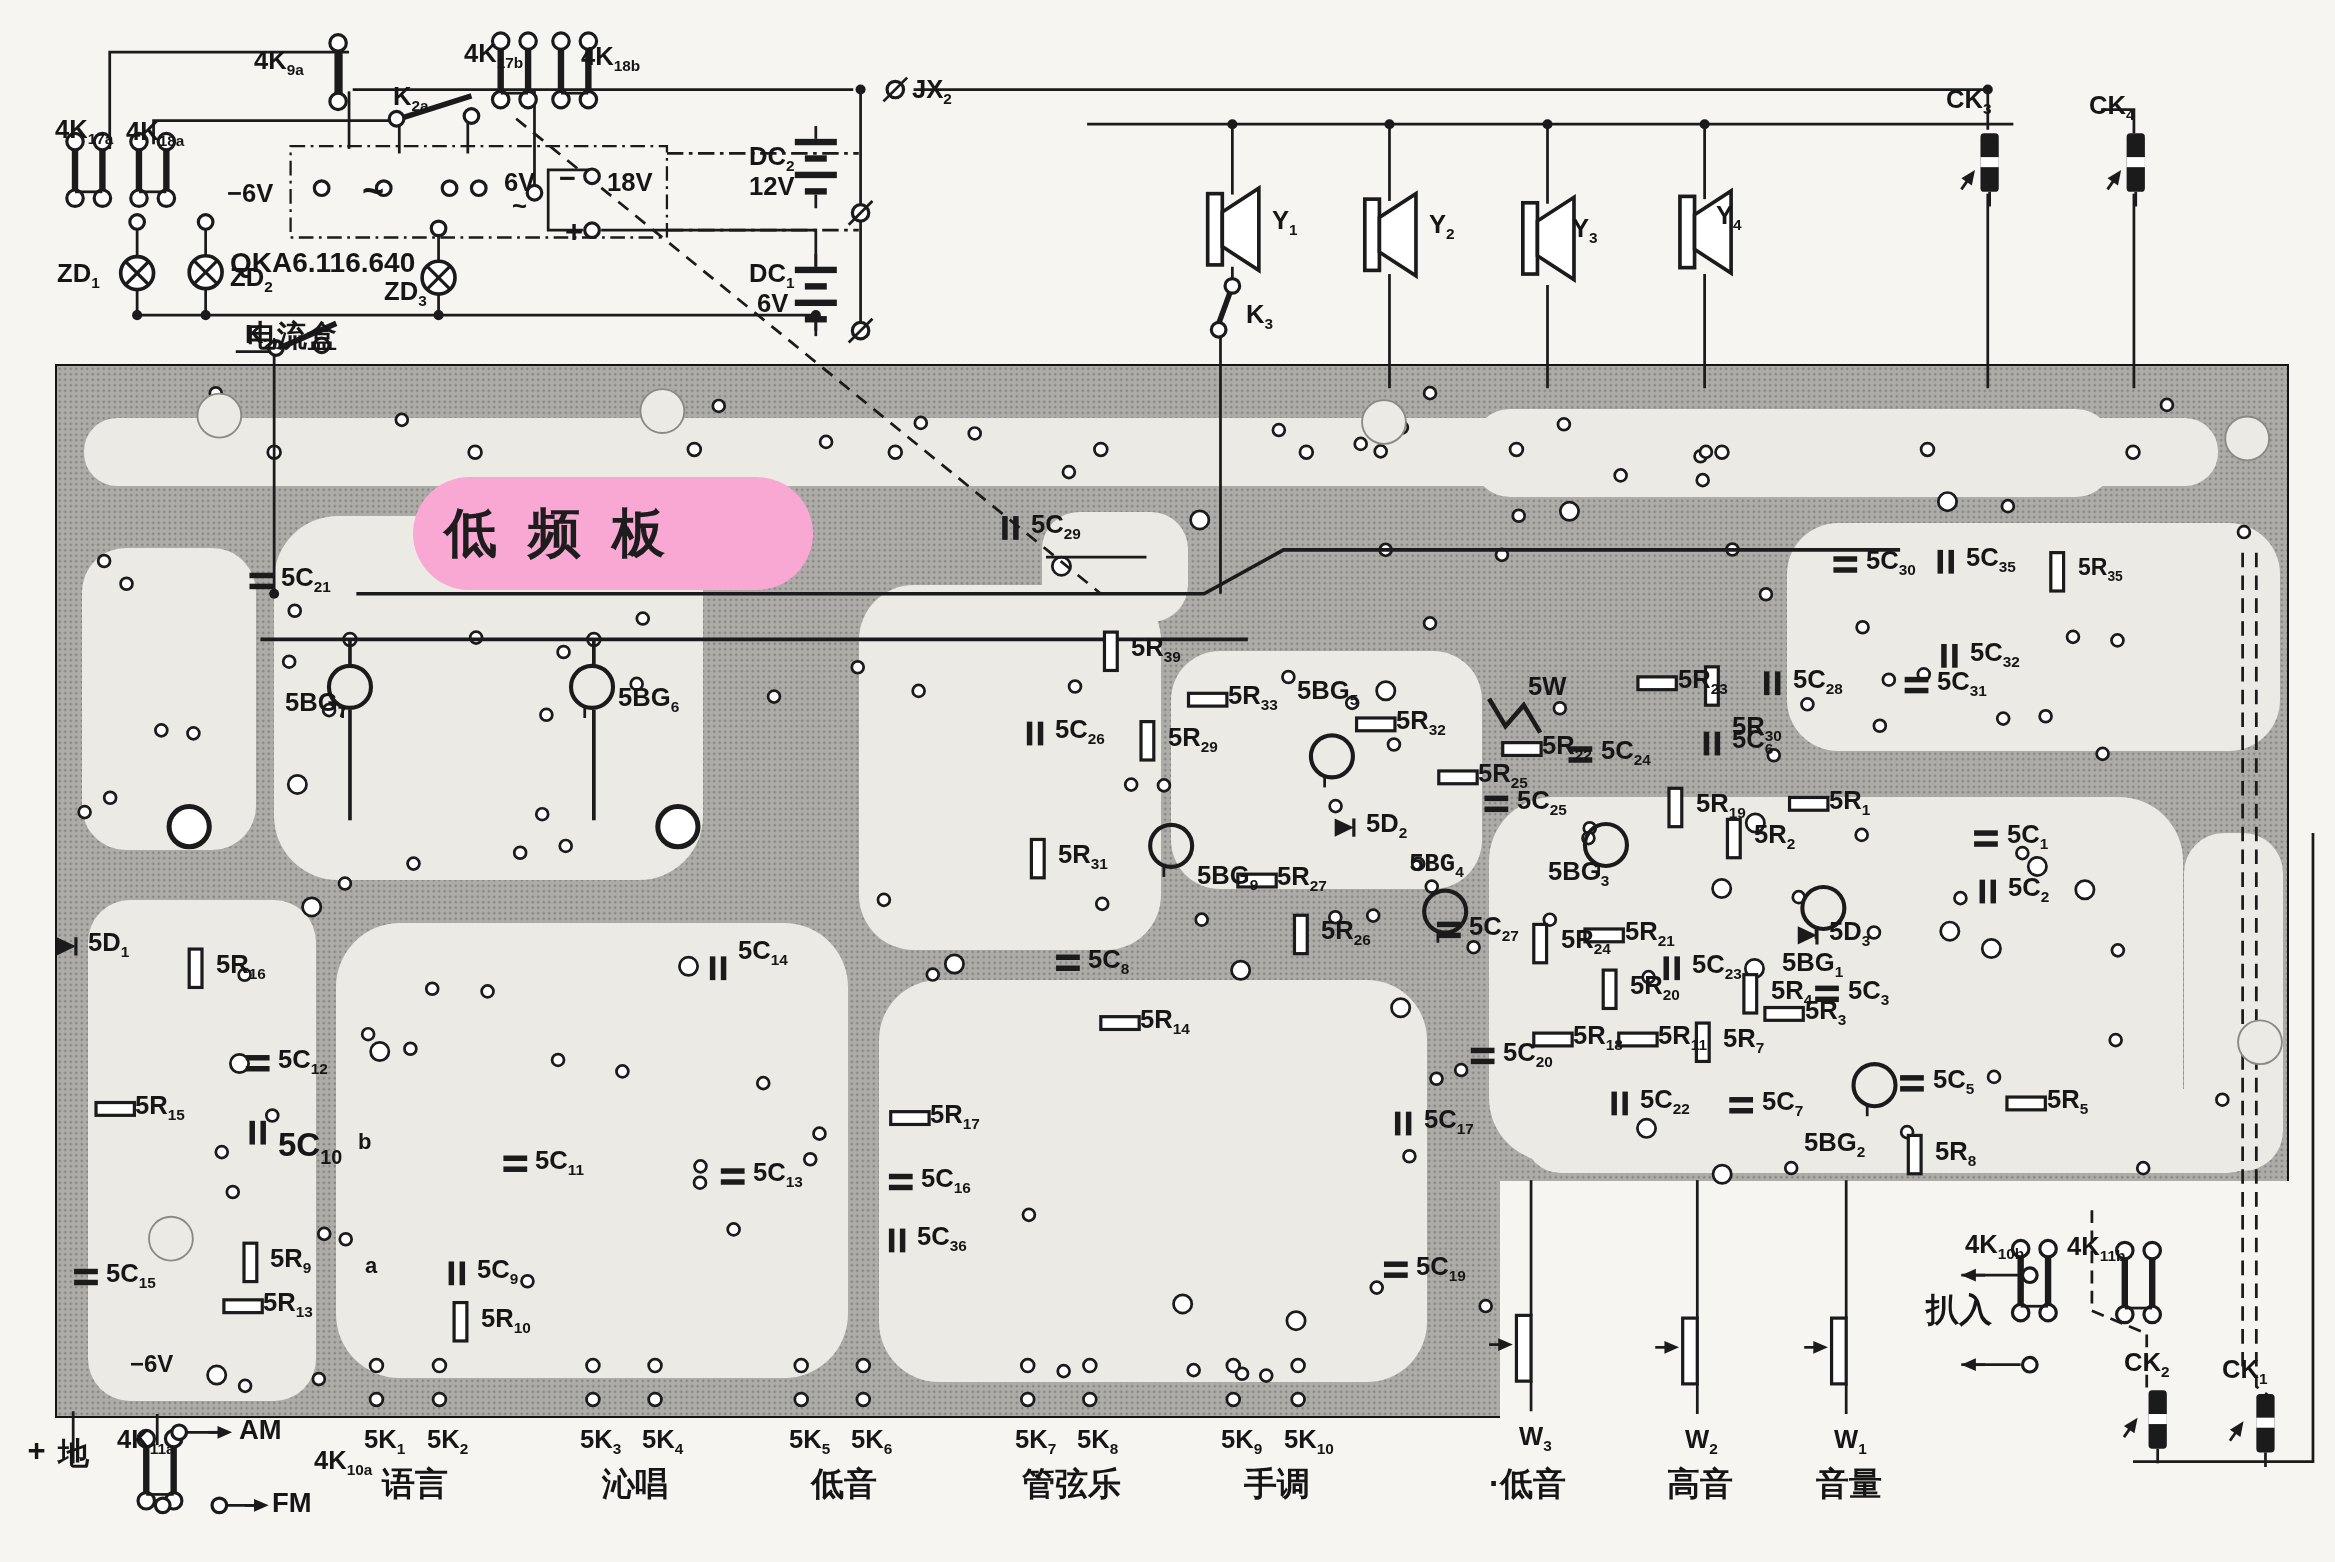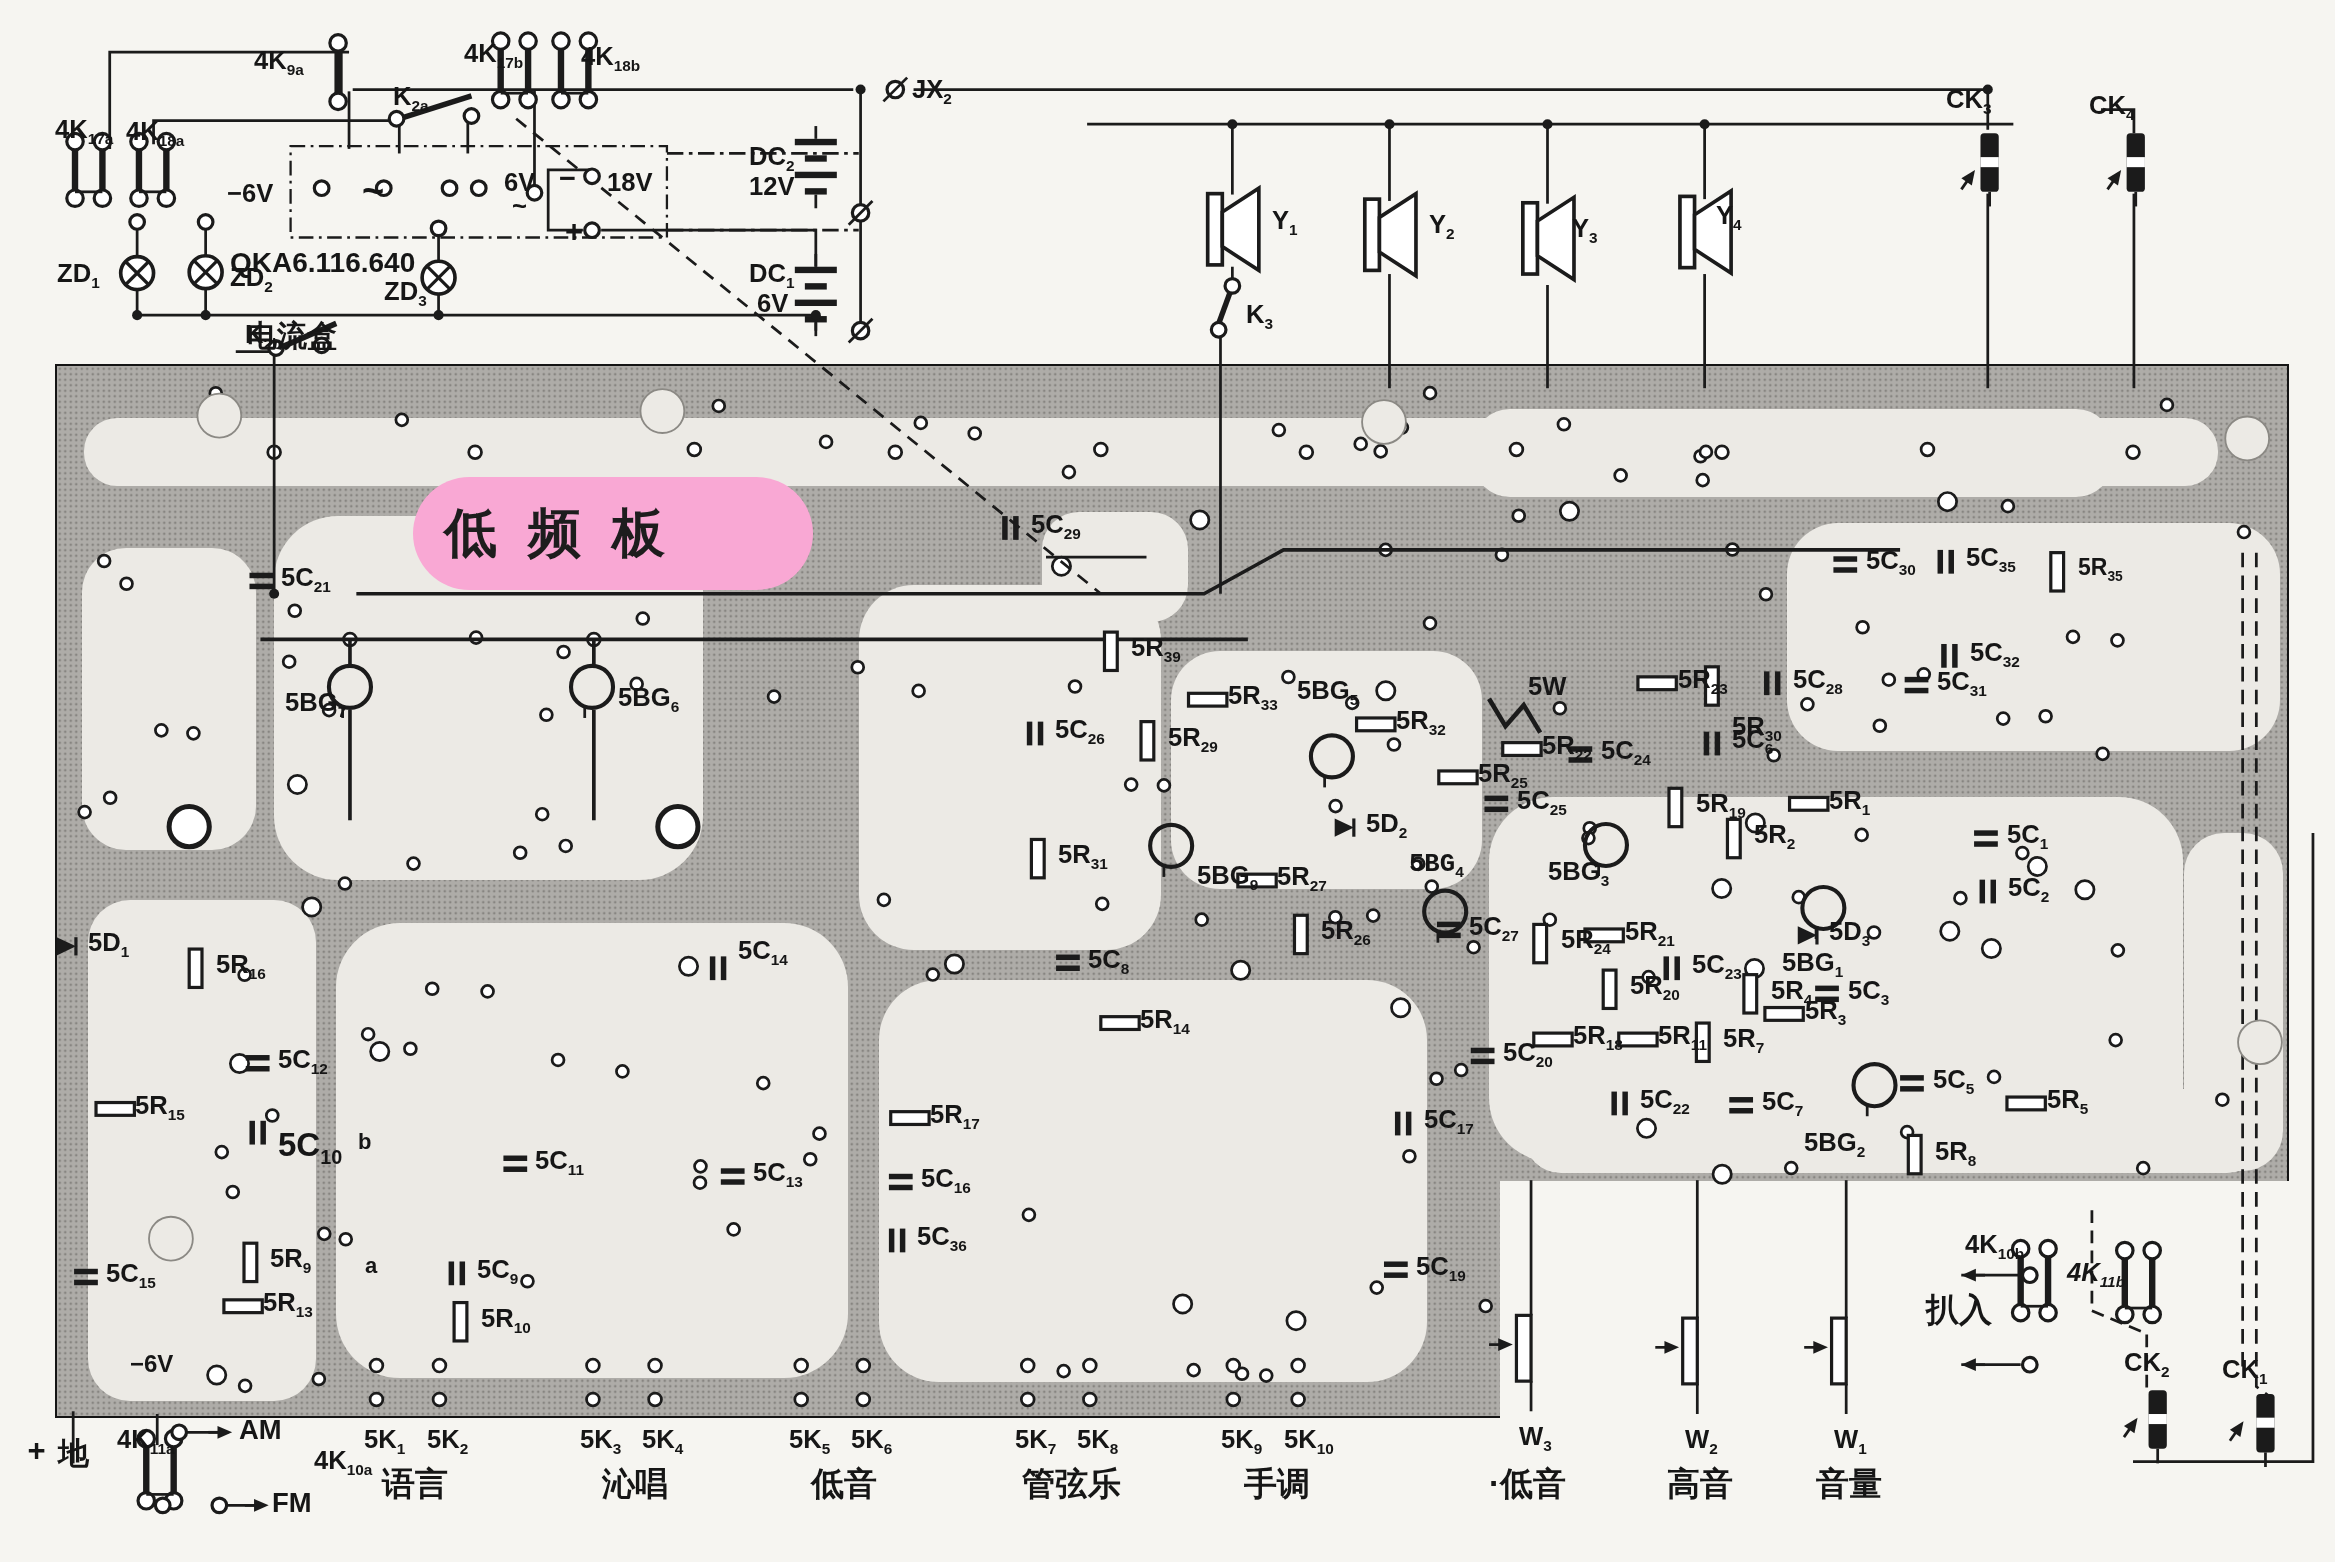--- a/index.html
+++ b/index.html
@@ -722,17 +722,17 @@
     <div class="lbl" style="left: 1284px; top: 1427px; font-size: 25.6px;">5K<sub>10</sub></div>
     <div class="lbl" style="left: 1244px; top: 1467px; font-size: 33px;">手调</div>
     <div class="lbl" style="left: 1519px; top: 1424px; font-size: 25.6px;">W<sub>3</sub></div>
     <div class="lbl" style="left: 1489px; top: 1467px; font-size: 33px;">·低音</div>
     <div class="lbl" style="left: 1685px; top: 1427px; font-size: 25.6px;">W<sub>2</sub></div>
     <div class="lbl" style="left: 1667px; top: 1467px; font-size: 33px;">高音</div>
     <div class="lbl" style="left: 1834px; top: 1427px; font-size: 25.6px;">W<sub>1</sub></div>
     <div class="lbl" style="left: 1816px; top: 1467px; font-size: 33px;">音量</div>
     <div class="lbl" style="left: 1926px; top: 1293px; font-size: 33px;">扒入</div>
     <div class="lbl" style="left: 1965px; top: 1232px; font-size: 25.6px;">4K<sub>10b</sub></div>
-    <div class="lbl" style="left: 2067px; top: 1260px; font-size: 25.6px; font-style: italic;">4K<sub>11b</sub></div>
+    <div class="lbl" style="left: 2067px; top: 1234px; font-size: 25.6px;">4K<sub>11b</sub></div>
     <div class="lbl" style="left: 2124px; top: 1350px; font-size: 25.6px;">CK<sub>2</sub></div>
     <div class="lbl" style="left: 2222px; top: 1357px; font-size: 25.6px;">CK<sub>1</sub></div>
   </div>
 
 
 </body></html>

